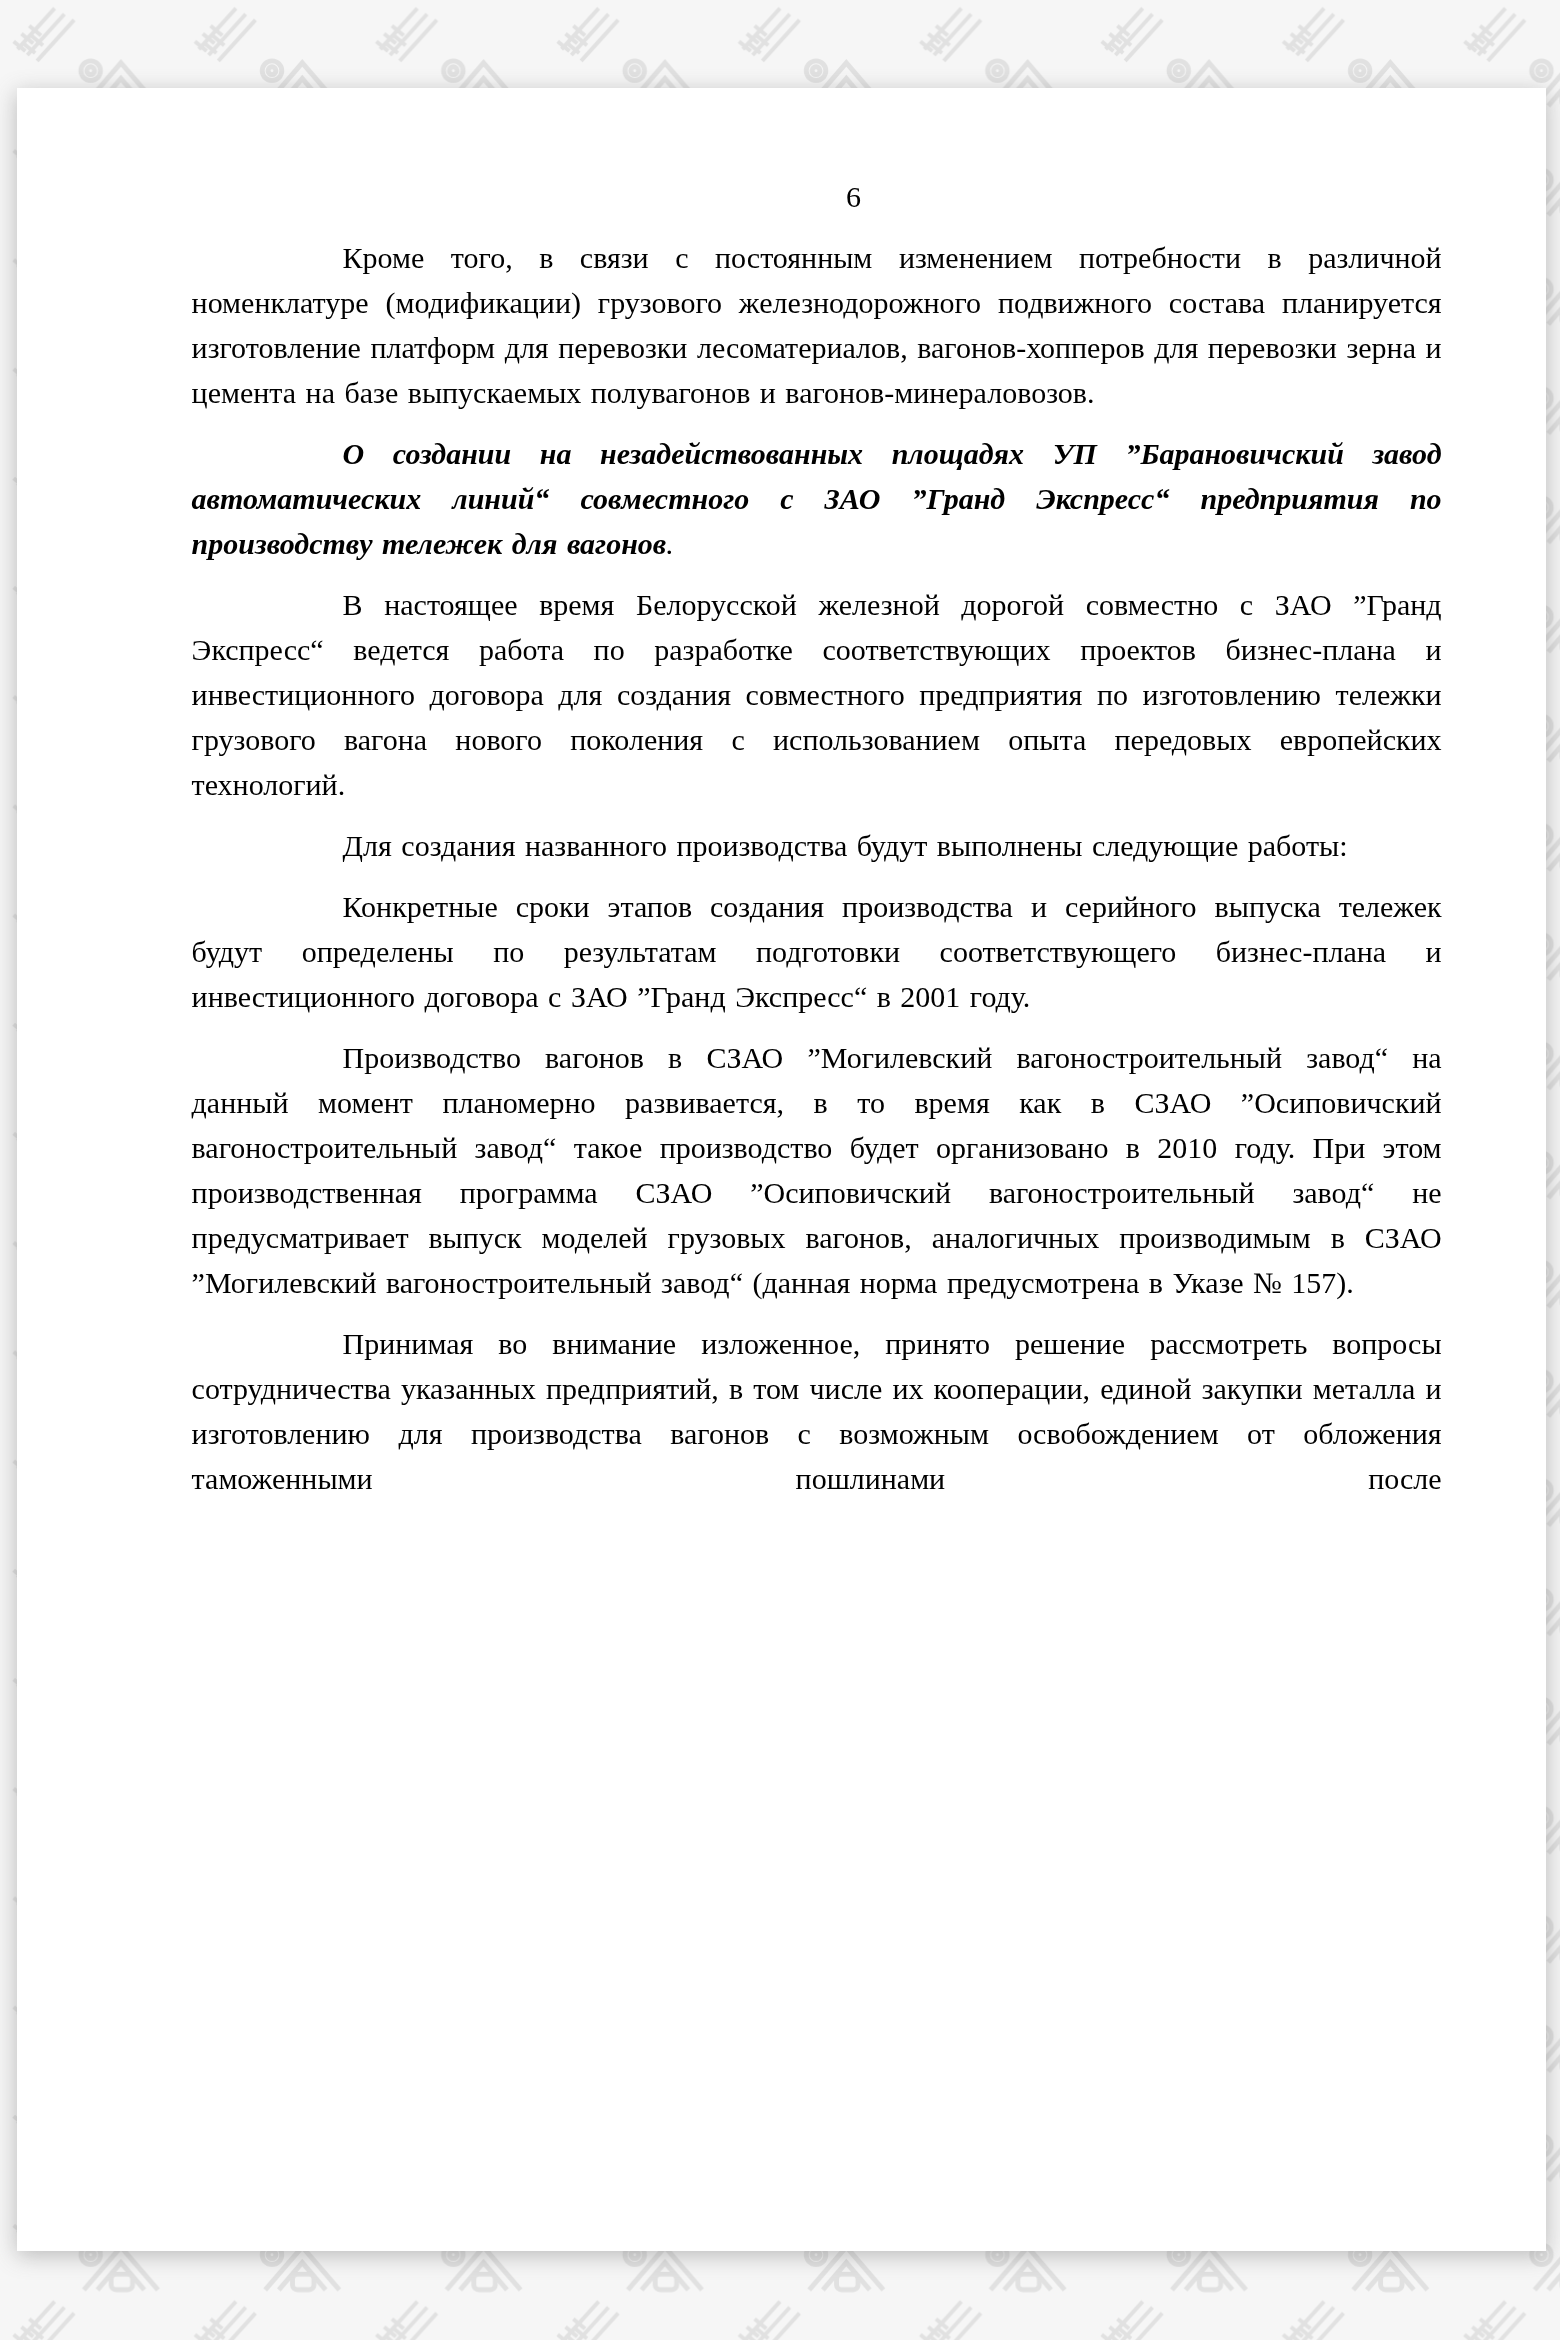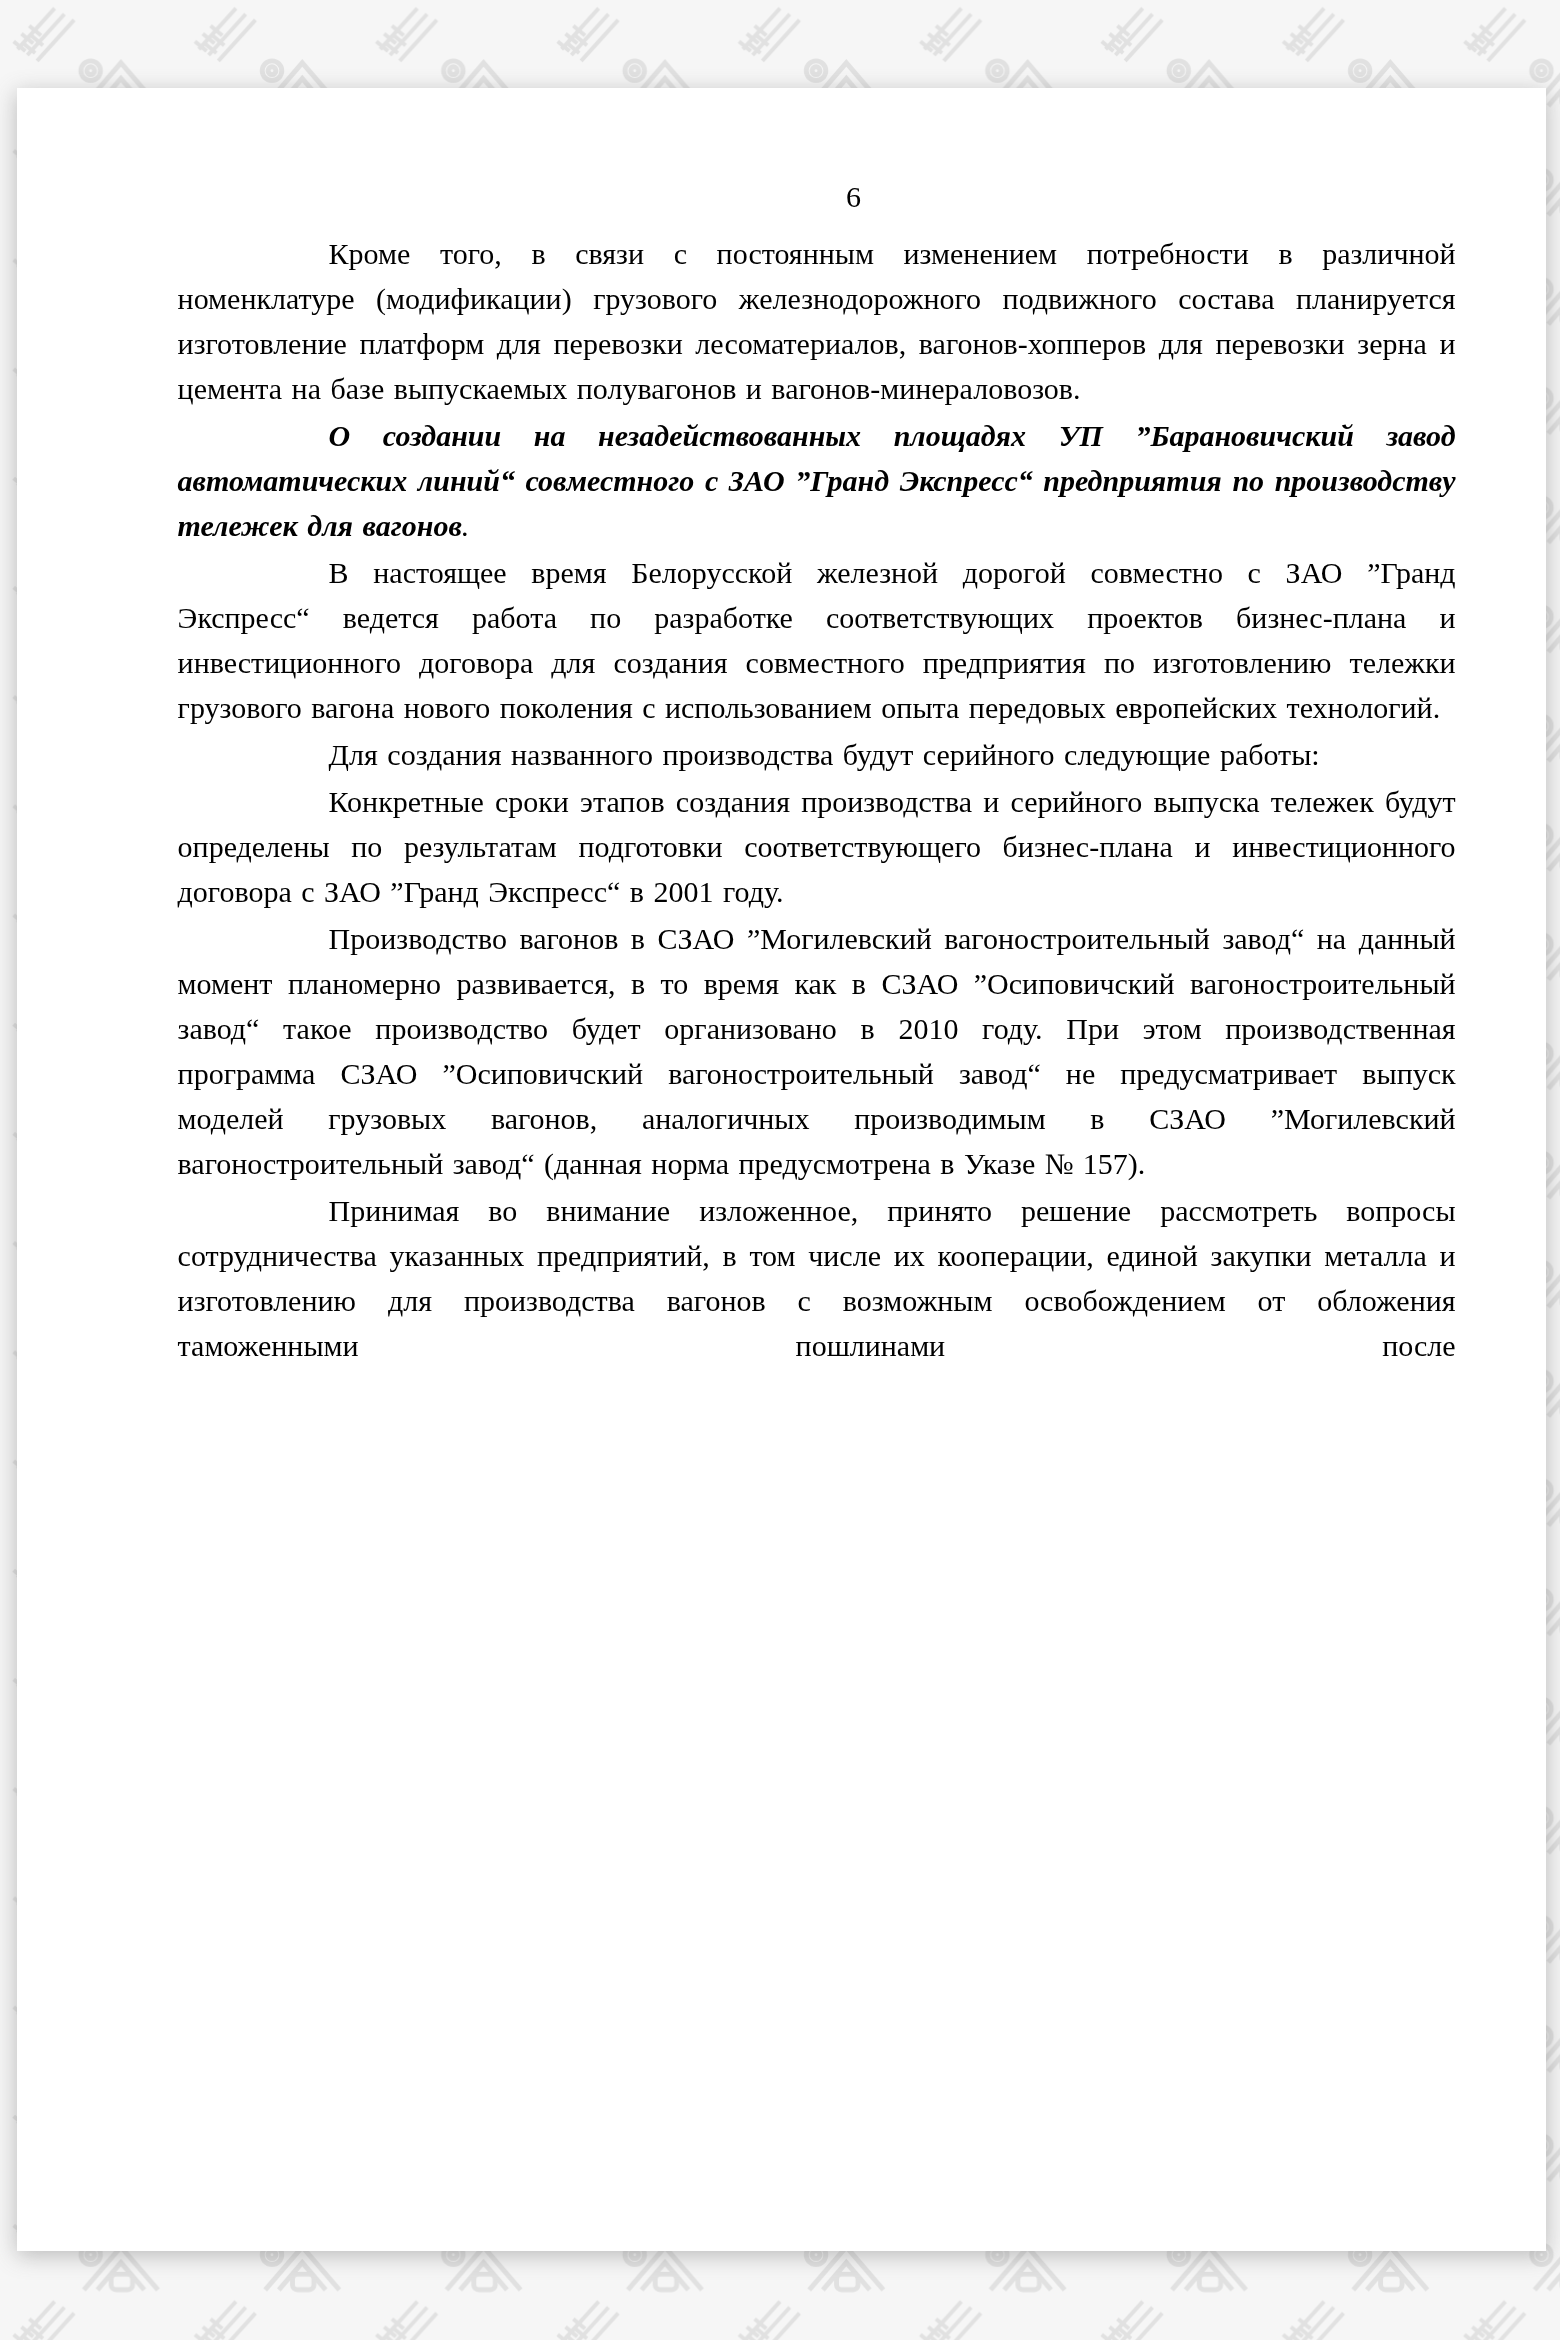--- a/index.html
+++ b/index.html
@@ -27,21 +27,21 @@
   }
   .page-number{
     text-align:center;
     position:relative;
     left:37px;
     font-size:30px;
     line-height:45px;
     margin:0 0 11.7px 0;
   }
   .doc-body p.para{
-    margin:2px;
+    margin:16px;
     font-size:30px;
     line-height:45px;
     text-align:justify;
     text-indent:151px;
     word-spacing:2px;
   }
   .doc-body p.para.bold{font-weight:bold;font-style:italic;}
   .doc-body p.para.bold .normal-suffix{font-weight:normal;}
   .doc-body p.para.jlast{text-align-last:justify;}
 </style>
@@ -77,19 +77,19 @@
     <rect x="0" y="0" width="1600" height="2400" fill="url(#orn)"></rect>
   </svg>
 </div>
 
 <div class="page">
   <div class="page-number">6</div>
   <div class="doc-body" id="doc-body">
       <p class="para">Кроме того, в связи с постоянным изменением потребности в различной номенклатуре (модификации) грузового железнодорожного подвижного состава планируется изготовление платформ для перевозки лесоматериалов, вагонов-хопперов для перевозки зерна и цемента на базе выпускаемых полувагонов и вагонов-минераловозов.</p>
       <p class="para bold">О создании на незадействованных площадях УП ”Барановичский завод автоматических линий“ совместного с ЗАО ”Гранд Экспресс“ предприятия по производству тележек для вагонов<span class="normal-suffix">.</span></p>
       <p class="para">В настоящее время Белорусской железной дорогой совместно с ЗАО ”Гранд Экспресс“ ведется работа по разработке соответствующих проектов бизнес-плана и инвестиционного договора для создания совместного предприятия по изготовлению тележки грузового вагона нового поколения с использованием опыта передовых европейских технологий.</p>
-      <p class="para">Для создания названного производства будут серийного следующие работы:</p>
+      <p class="para">Для создания названного производства будут выполнены следующие работы:</p>
       <p class="para">Конкретные сроки этапов создания производства и серийного выпуска тележек будут определены по результатам подготовки соответствующего бизнес-плана и инвестиционного договора с ЗАО ”Гранд Экспресс“ в 2001 году.</p>
       <p class="para">Производство вагонов в СЗАО ”Могилевский вагоностроительный завод“ на данный момент планомерно развивается, в то время как в СЗАО ”Осиповичский вагоностроительный завод“ такое производство будет организовано в 2010 году. При этом производственная программа СЗАО ”Осиповичский вагоностроительный завод“ не предусматривает выпуск моделей грузовых вагонов, аналогичных производимым в СЗАО ”Могилевский вагоностроительный завод“ (данная норма предусмотрена в Указе № 157).</p>
       <p class="para jlast">Принимая во внимание изложенное, принято решение рассмотреть вопросы сотрудничества указанных предприятий, в том числе их кооперации, единой закупки металла и изготовлению для производства вагонов с возможным освобождением от обложения таможенными пошлинами после</p>
     </div>
 </div>
 
 
 </body></html>

